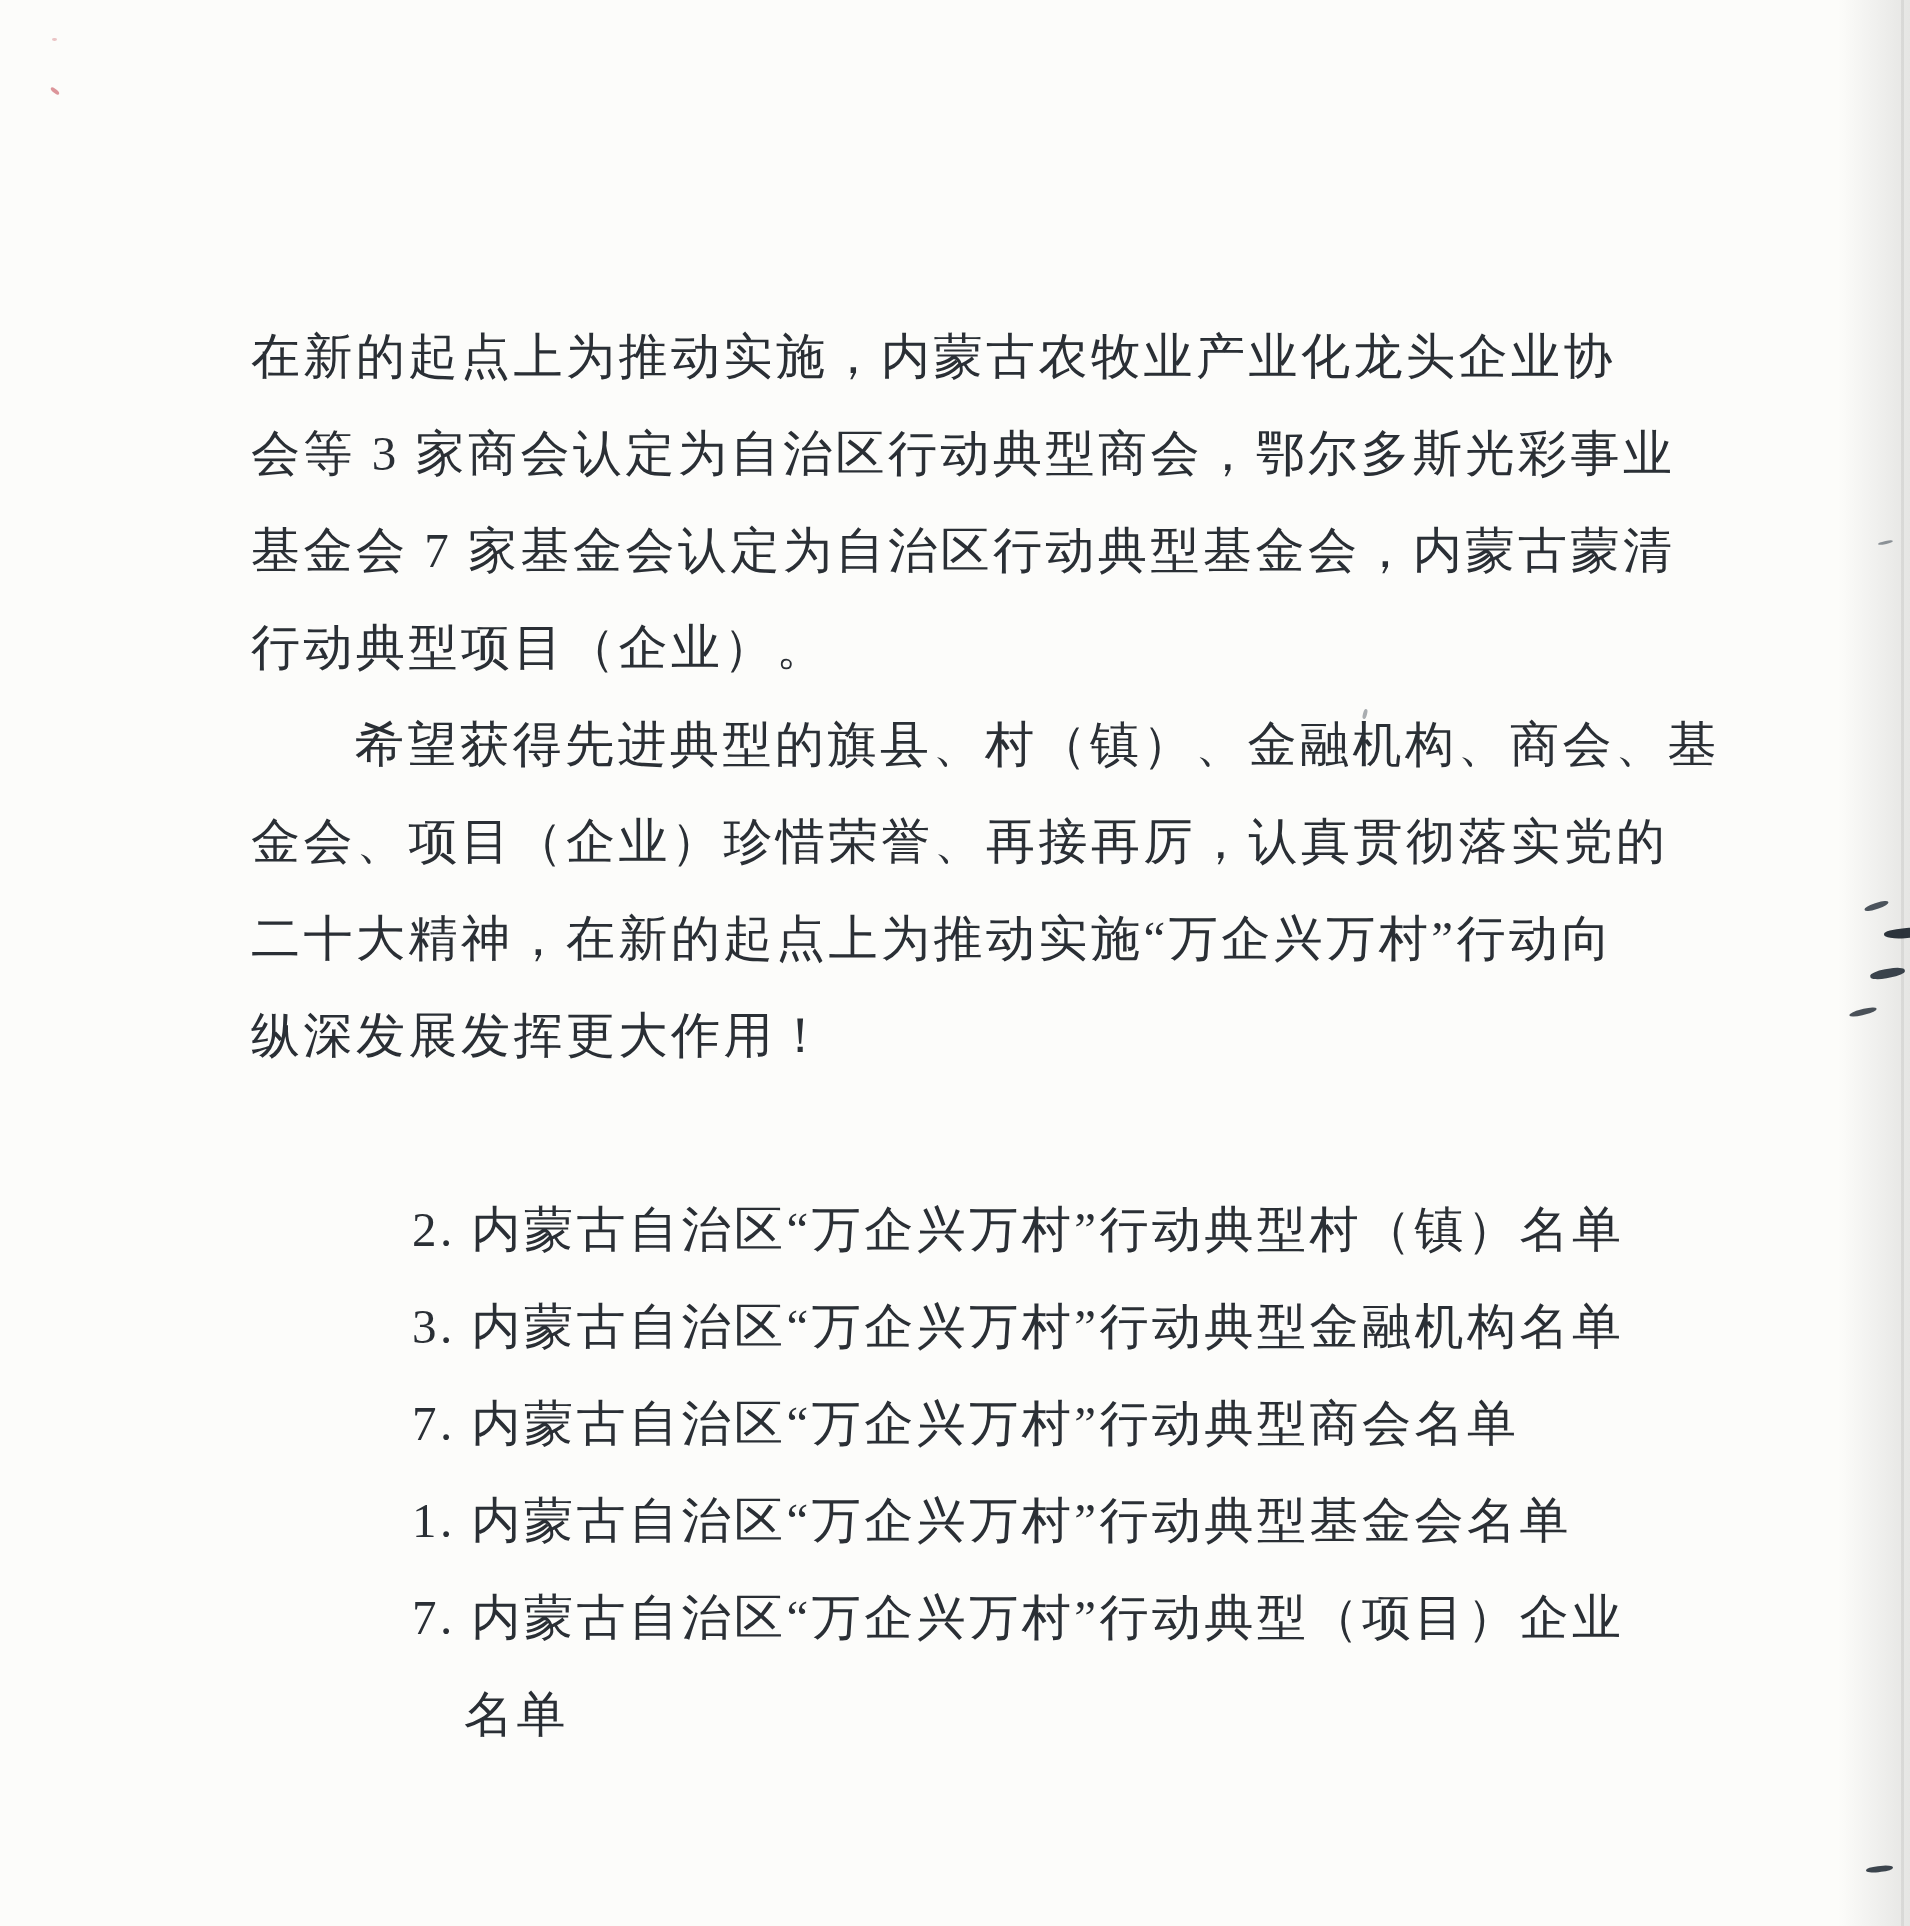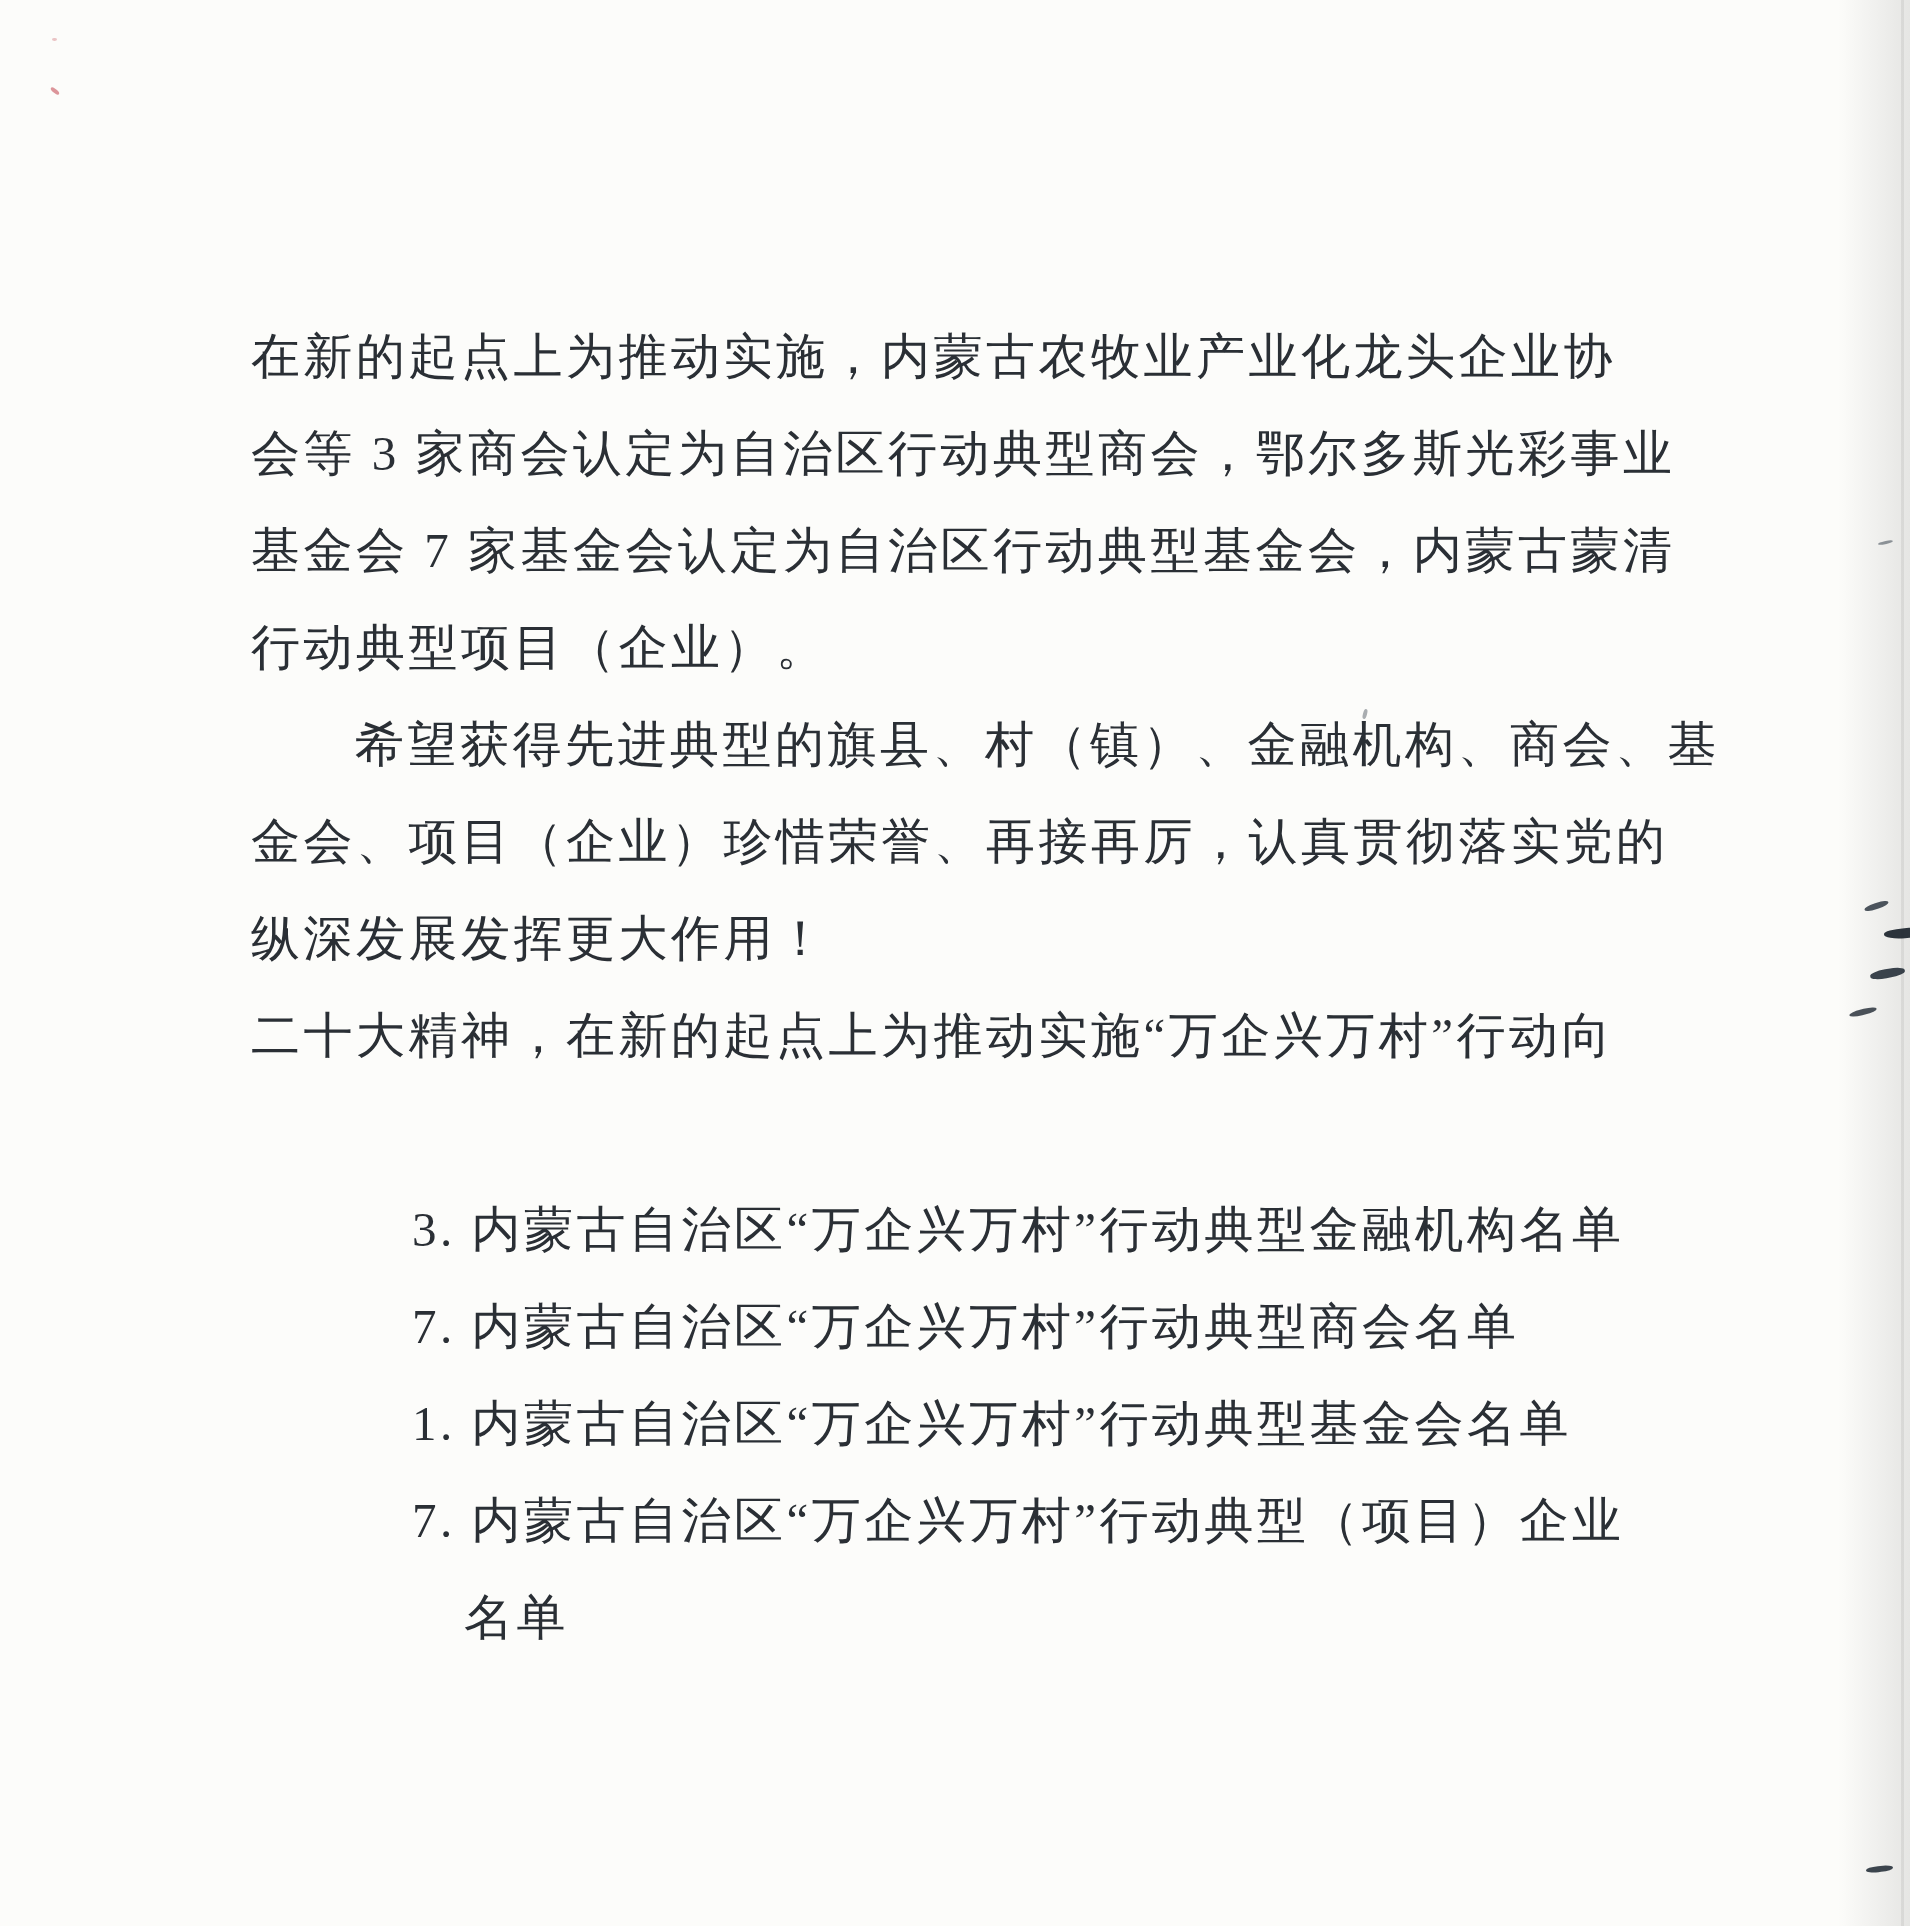--- a/index.html
+++ b/index.html
@@ -49,23 +49,24 @@
 
 <div class="page">
 
   <div class="body-text">
     <div class="ln">在新的起点上为推动实施，内蒙古农牧业产业化龙头企业协</div>
     <div class="ln">会等 3 家商会认定为自治区行动典型商会，鄂尔多斯光彩事业</div>
     <div class="ln">基金会 7 家基金会认定为自治区行动典型基金会，内蒙古蒙清</div>
     <div class="ln">行动典型项目（企业）。</div>
     <div class="ln indent">希望获得先进典型的旗县、村（镇）、金融机构、商会、基</div>
     <div class="ln">金会、项目（企业）珍惜荣誉、再接再厉，认真贯彻落实党的</div>
+    <div class="ln">二十大精神，在新的起点上为推动实施“万企兴万村”行动向</div>
     <div class="ln">纵深发展发挥更大作用！</div>
-    <div class="ln">二十大精神，在新的起点上为推动实施“万企兴万村”行动向</div>
     <div class="ln spacer"></div>
+    <div class="ln attach-items">2. 内蒙古自治区“万企兴万村”行动典型村（镇）名单</div>
     <div class="ln attach-items">3. 内蒙古自治区“万企兴万村”行动典型金融机构名单</div>
     <div class="ln attach-items">7. 内蒙古自治区“万企兴万村”行动典型商会名单</div>
     <div class="ln attach-items">1. 内蒙古自治区“万企兴万村”行动典型基金会名单</div>
     <div class="ln attach-items">7. 内蒙古自治区“万企兴万村”行动典型（项目）企业</div>
     <div class="ln attach-cont">名单</div>
   </div>
 
   <div class="edge-shadow"></div>
   <div class="edge-line"></div>
 

